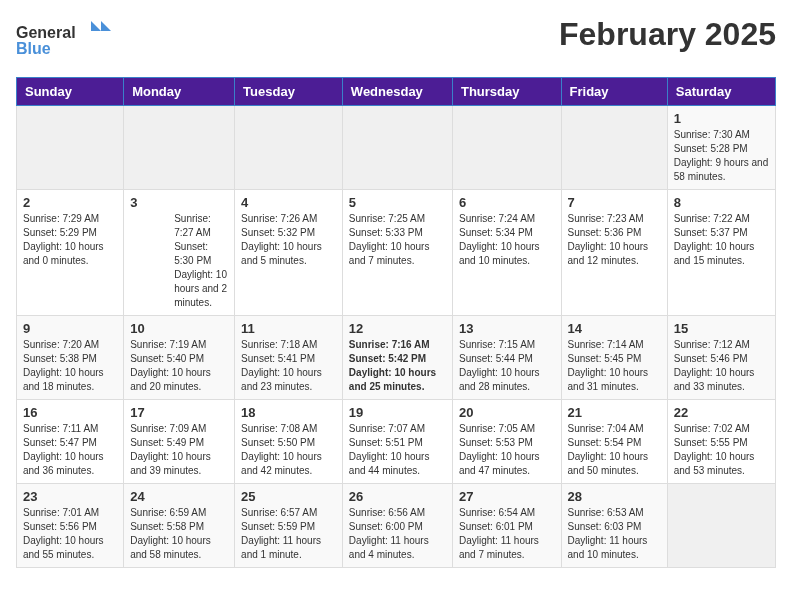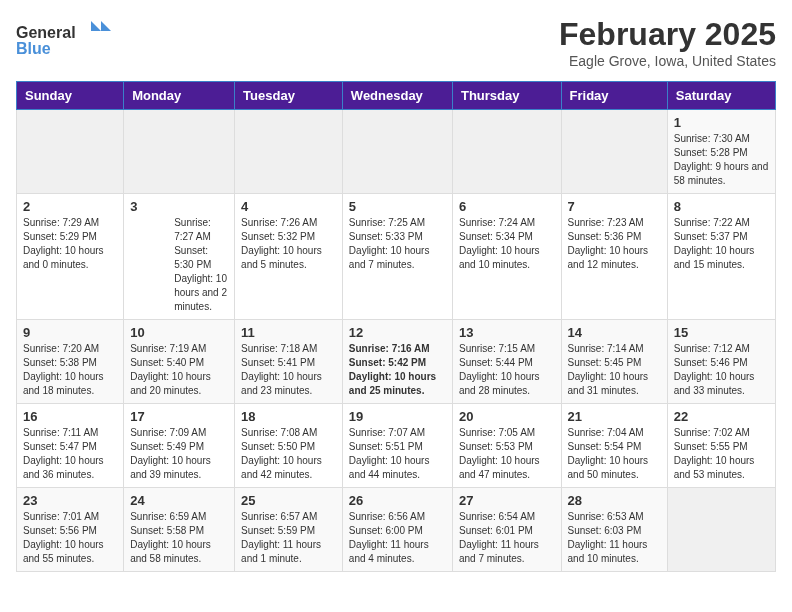--- a/index.html
+++ b/index.html
@@ -86,21 +86,20 @@
       <svg width="100" height="45" viewBox="0 0 100 45">
         <text x="0" y="22" font-family="Arial" font-size="16" font-weight="bold" fill="#333">General</text>
         <polygon points="75,5 85,15 75,15" fill="#4a90d9"></polygon>
         <polygon points="85,5 95,15 85,15" fill="#4a90d9"></polygon>
         <text x="0" y="38" font-family="Arial" font-size="16" font-weight="bold" fill="#4a90d9">Blue</text>
       </svg>
     </div>
   </div>
   <div class="title-area">
     <div class="calendar-title">February 2025</div>
-    <div class="calendar-subtitle">Eagle Grove, Iowa, United States</div>
   </div>
 </div>
 
 <table class="calendar">
   <thead>
     <tr>
     <th>Sunday</th>
         <th>Monday</th>
         <th>Tuesday</th>
         <th>Wednesday</th>

